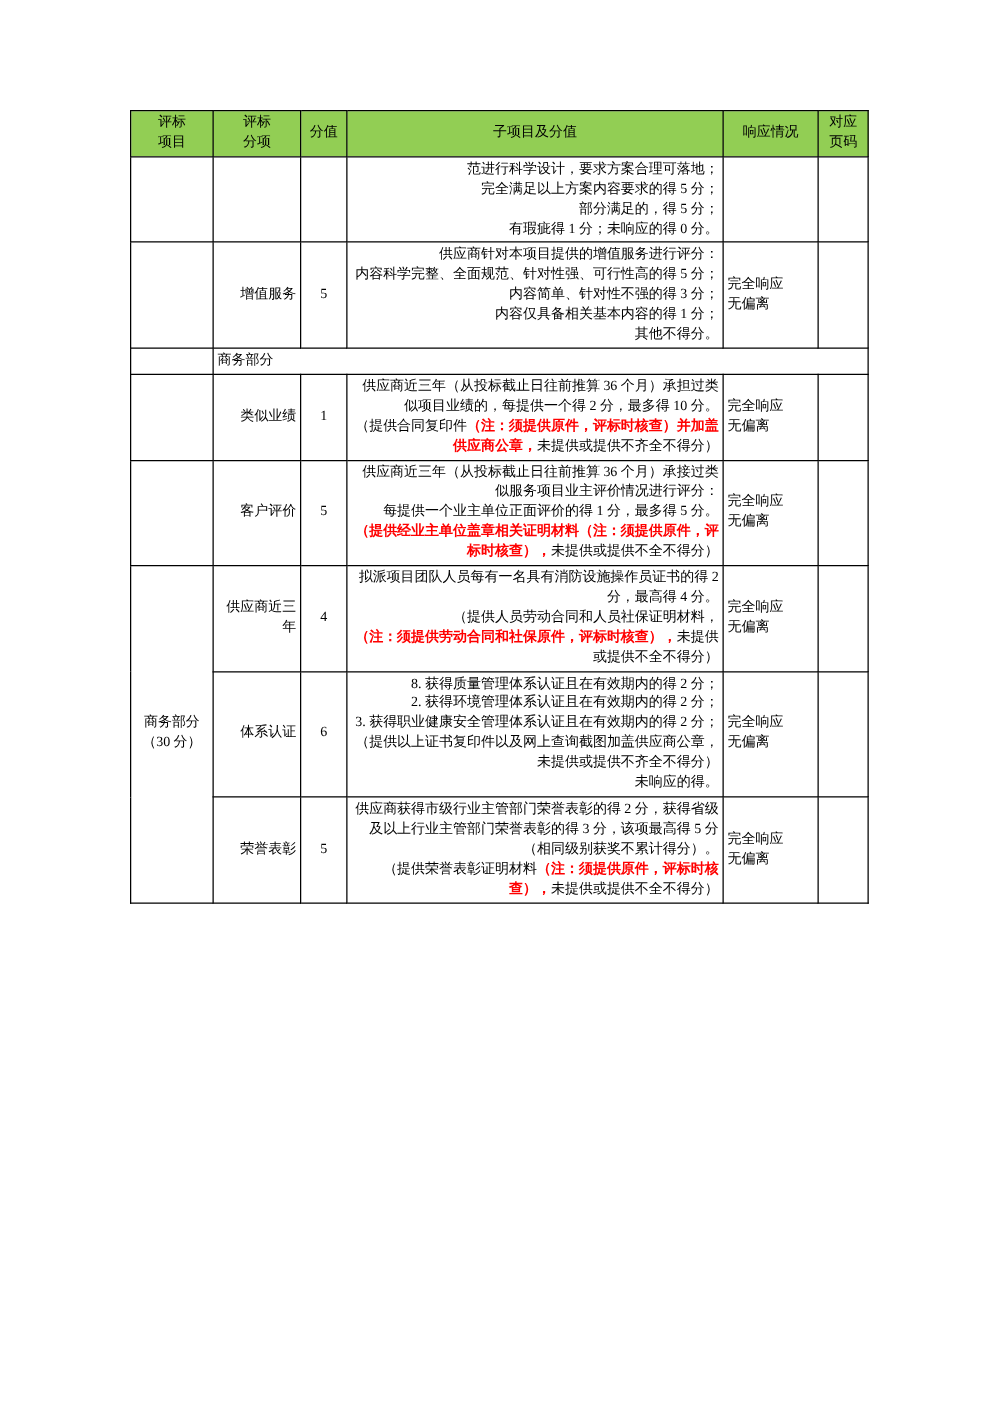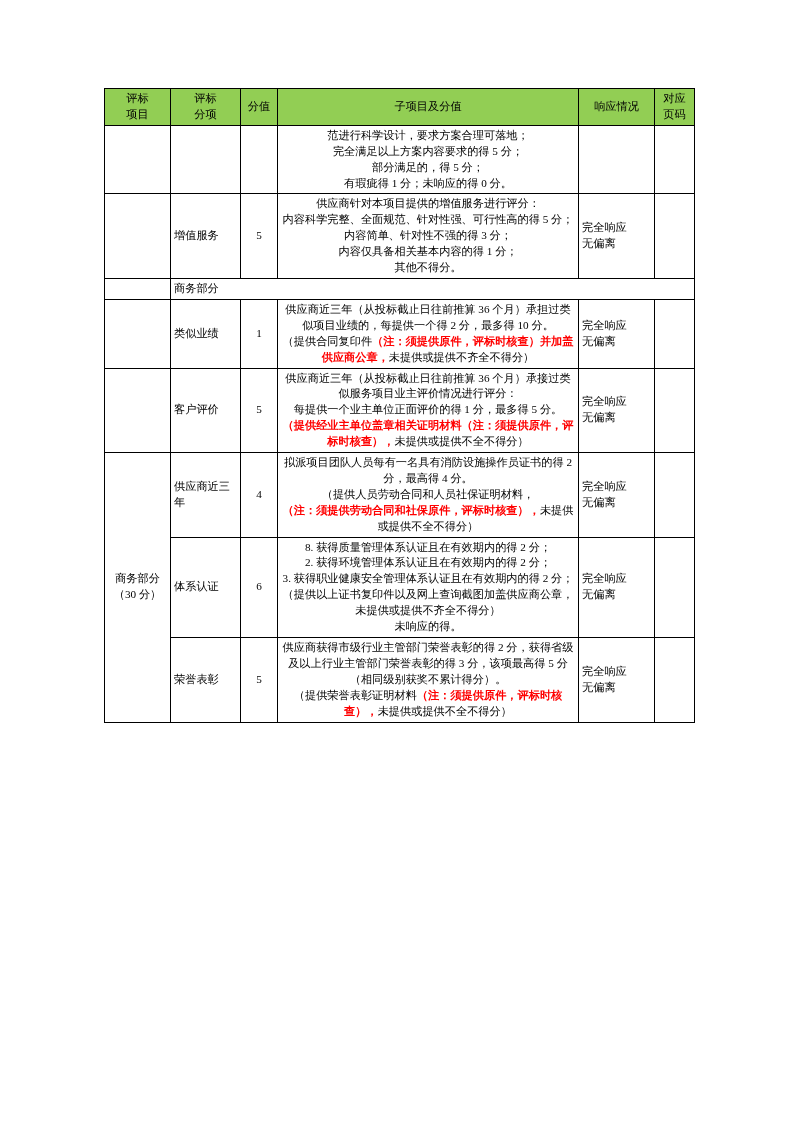--- a/index.html
+++ b/index.html
@@ -46,24 +46,24 @@
   }
   .col-a { width: 66px; }
   .col-b { width: 70px; }
   .col-c { width: 37px; }
   .col-d { width: 301px; }
   .col-e { width: 76px; }
   .col-f { width: 40px; }
 
   .c-center { text-align: center; }
   .score    { text-align: center; font-weight: bold; font-size: 11.5px; }
-  .subitem  { text-align: left; font-size: 11.2px; line-height: 1.45; margin-left: 44px; }
+  .subitem  { text-align: right; font-size: 11.2px; line-height: 1.45; margin-left: 44px; }
   .category { text-align: center; font-weight: bold; font-size: 11.8px; line-height: 1.45; }
   .resp     { text-align: left; font-size: 11.2px; line-height: 1.45; margin-left: 24px; }
-  .detail   { text-align: center; font-size: 11.2px; line-height: 1.45; padding: 3px 4px; }
+  .detail   { text-align: right; font-size: 11.2px; line-height: 1.45; padding: 3px 4px; }
   .section-head {
     text-align: left;
     font-weight: bold;
     font-size: 12px;
     padding: 4px 6px;
   }
   .rd { color: #FF0000; font-weight: bold; }
 </style>
 </head>
 <body>

